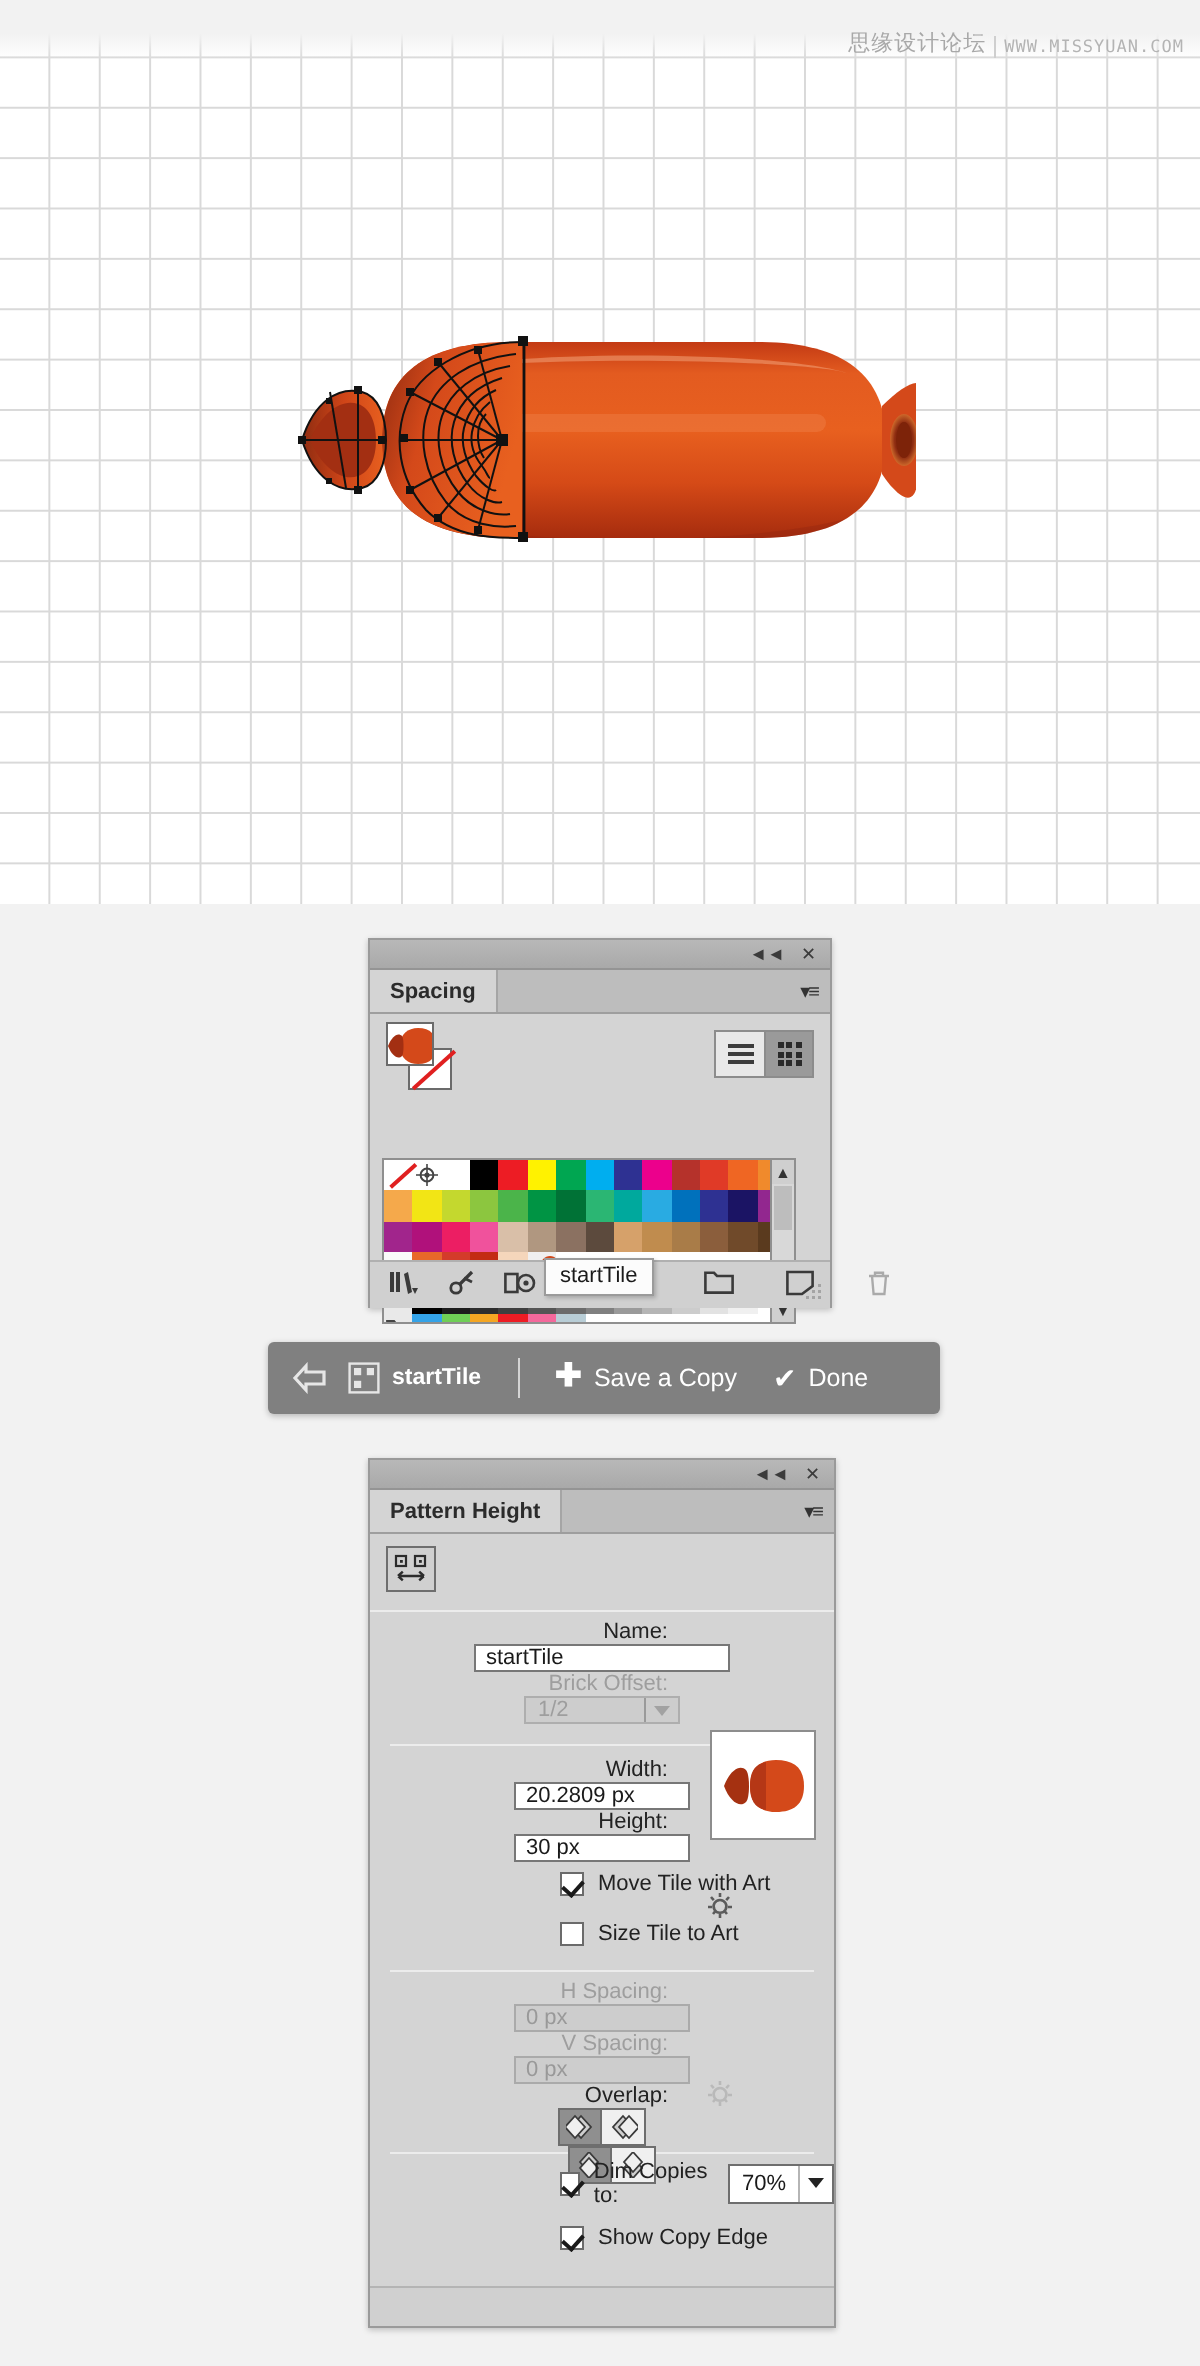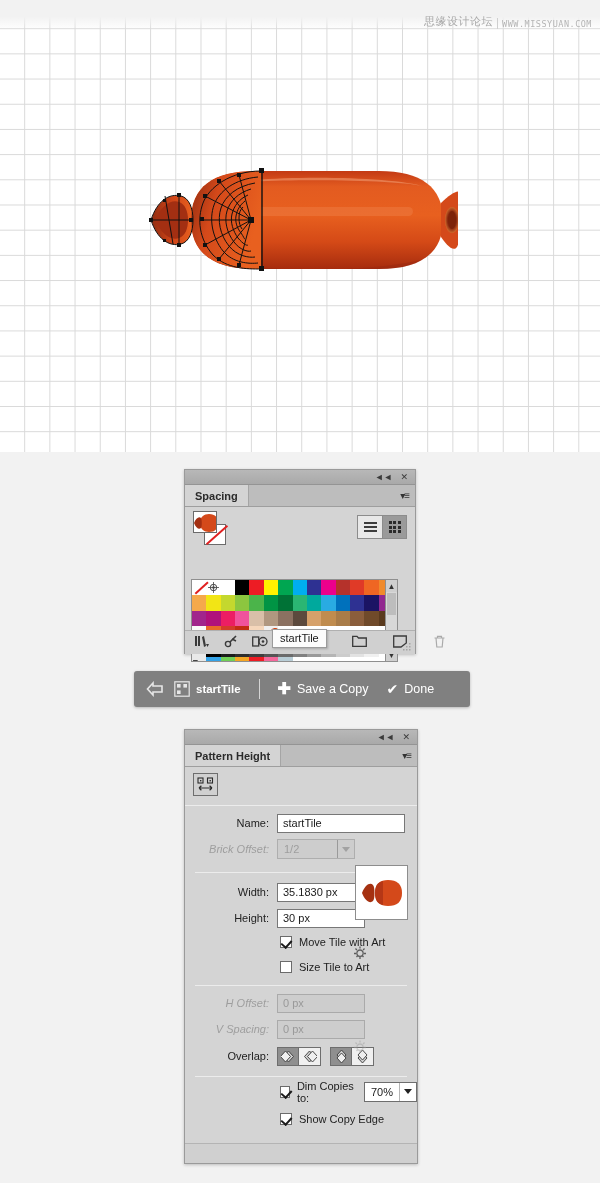--- a/index.html
+++ b/index.html
@@ -158,23 +158,23 @@
   
   #pattern-options { left: 184px; top: 729px; width: 234px; height: 435px; }
   .po-body { padding: 0; font-size: 11px; color: #2b2b2b; }
   .po-toolrow { height: 34px; padding: 6px 0 0 8px; }
   .po-toolbtn {
     width: 25px; height: 23px; background: #d0d0d0; border: 1px solid #6e6e6e;
     display: flex; align-items: center; justify-content: center;
   }
   .hr { height: 1px; background: #bcbcbc; border-top: 1px solid #ececec; margin: 4px 0; }
 
-  .row { display: flex; align-items: center; height: 26px; padding: 0 10px; }
+  .row { display: flex; align-items: center; height: 26px; padding: 0 10px; flex-direction: column; }
   .lbl { width: 82px; text-align: right; padding-right: 8px; font-size: 11px; color: #222; }
-  .lbl.dim { color: #9e9e9e; font-style: italic; }
+  .lbl.dim { color: #9e9e9e; }
   .inp {
     height: 19px; background: #fff; border: 1px solid #777;
     display: flex; align-items: center; padding: 0 5px; font-size: 11px; color: #1a1a1a;
   }
   .inp.dim { background: #cdcdcd; border-color: #aaa; color: #999; }
   .sel {
     height: 20px; background: #d0d0d0; border: 1px solid #6e6e6e;
     display: flex; align-items: center; font-size: 11px; color: #1a1a1a;
   }
   .sel.dim { background: #cdcdcd; border-color: #aeaeae; color: #9e9e9e; }
@@ -632,21 +632,21 @@
           <path d="M14,15 C14,6 19,2 27,2 C36,2 41,6 41,15 C41,24 36,28 27,28 C19,28 14,24 14,15 Z" fill="#d4491a"></path>
           <path d="M14,15 C14,7 17,4 22,3 L22,27 C17,26 14,23 14,15 Z" fill="#b53716"></path>
           <path d="M1,15 C4,7 9,4 12,7 C14,9 14,21 12,23 C9,26 4,23 1,15 Z" fill="#a53111"></path>
         </svg>
       </div>
 
       <div class="hr" style="margin:10px 10px 6px"></div>
 
       <div class="row">
         <span class="lbl">Width:</span>
-        <span class="inp" style="width:88px">35.1830 px</span>
+        <span class="inp" style="width:88px">20.2809 px</span>
       </div>
       <div class="row">
         <span class="lbl">Height:</span>
         <span class="inp" style="width:88px">30 px</span>
       </div>
       <span class="chain" style="left:166px;top:178px">
         <svg width="18" height="18" viewBox="0 0 18 18">
             <g stroke="#5c5c5c" stroke-width="1.3" fill="none">
               <path d="M9,5 a3.2,3.2 0 1 0 0.01,0"></path>
               <path d="M9,1.5 v2 M4.5,3.5 l1.4,1.6 M13.5,3.5 l-1.4,1.6 M3,8.5 h2 M13,8.5 h2 M9,12 v2 M5.5,12 l1.2,-1.4 M12.5,12 l-1.2,-1.4"></path>
@@ -659,21 +659,21 @@
         <span class="cbtext">Move Tile with Art</span>
       </div>
       <div class="cbrow" style="margin-top:4px">
         <span class="cb"></span>
         <span class="cbtext">Size Tile to Art</span>
       </div>
 
       <div class="hr" style="margin:8px 10px 4px"></div>
 
       <div class="row">
-        <span class="lbl dim">H Offset:</span>
+        <span class="lbl dim">H Spacing:</span>
         <span class="inp dim" style="width:88px">0 px</span>
       </div>
       <div class="row">
         <span class="lbl dim">V Spacing:</span>
         <span class="inp dim" style="width:88px">0 px</span>
       </div>
       <span class="chain" style="left:166px;top:272px;opacity:.45">
         <svg width="18" height="18" viewBox="0 0 18 18">
             <g stroke="#9a9a9a" stroke-width="1.3" fill="none">
               <path d="M9,5 a3.2,3.2 0 1 0 0.01,0"></path>

